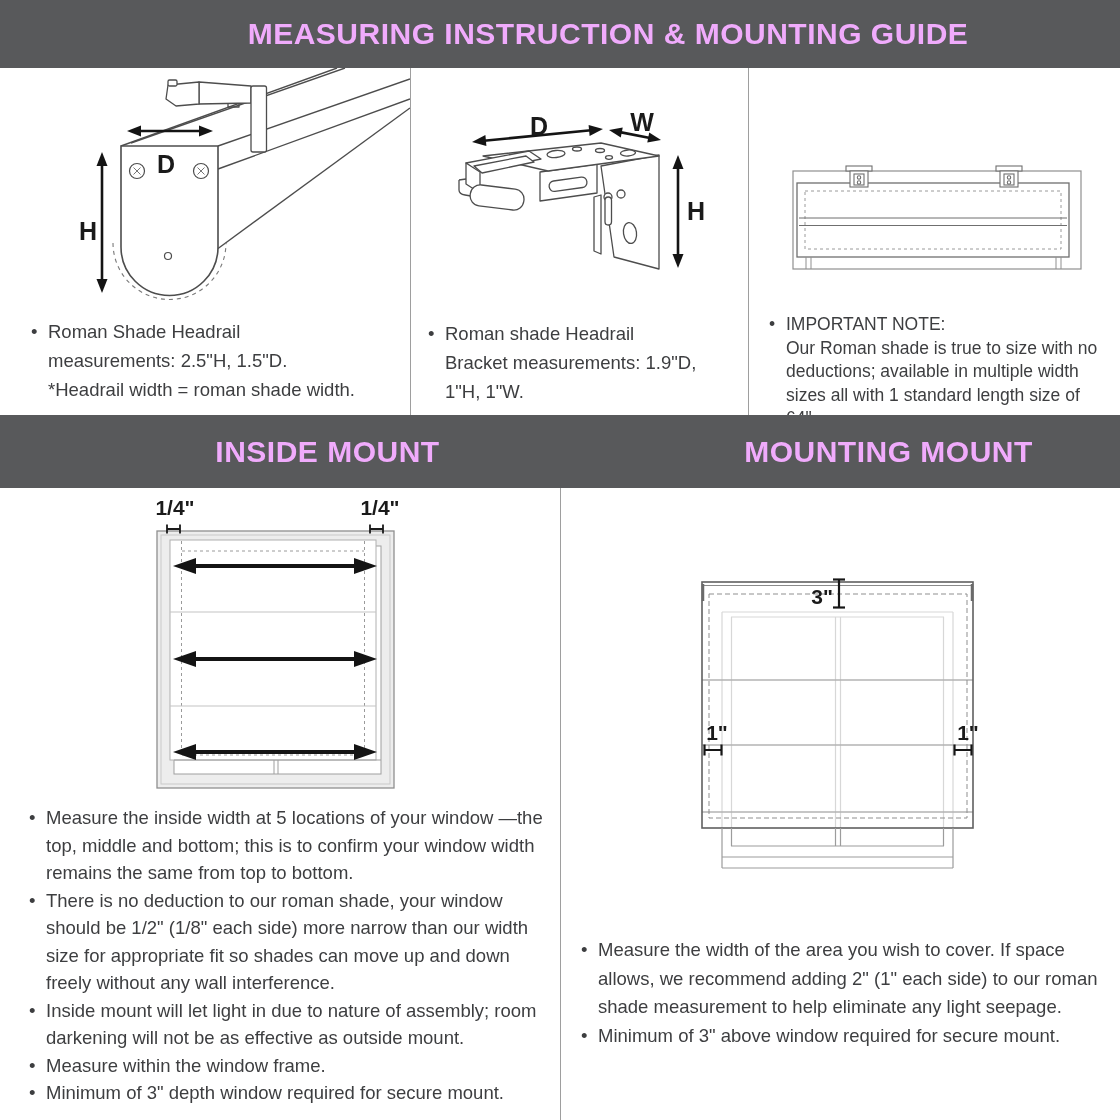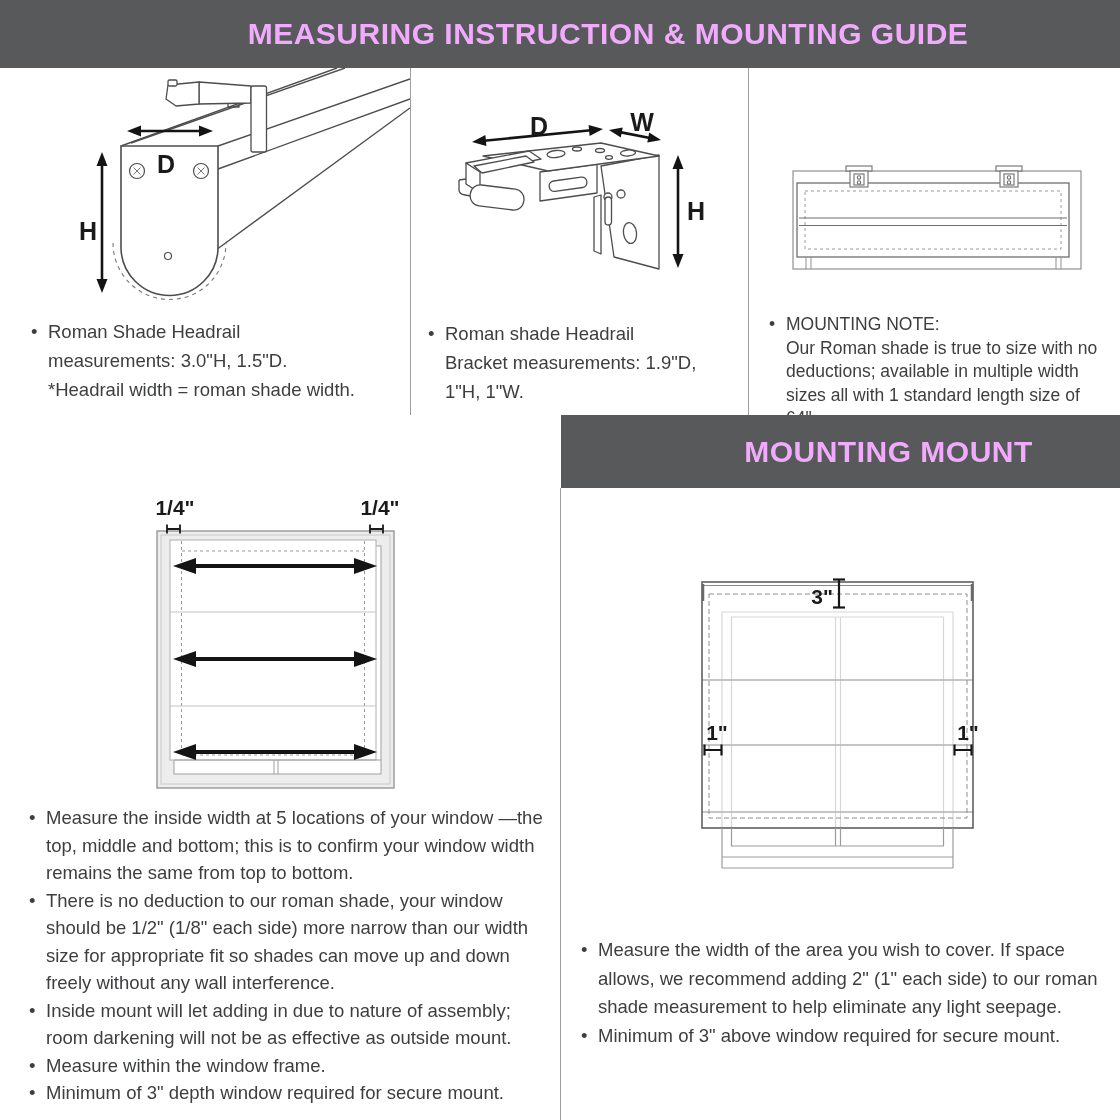--- a/index.html
+++ b/index.html
@@ -150,41 +150,42 @@
       <circle cx="1009" cy="182.5" r="1.7"></circle>
     </g>
     <g stroke="#8f8f8f" stroke-width="1">
       <path d="M806,257 V269 M811,257 V269 M1056,257 V269 M1061,257 V269"></path>
     </g>
   </svg>
 
   <div class="bullets p1text">
     <div class="li">
       <span class="dot">•</span>
-      <span>Roman Shade Headrail measurements: 3.0"H, 1.5"D. *Headrail width = roman shade width.</span>
+      <span>Roman Shade Headrail measurements: 2.5"H, 1.5"D. *Headrail width = roman shade width.</span>
     </div>
   </div>
 
   <div class="bullets p2text">
     <div class="li">
       <span class="dot">•</span>
       <span>Roman shade Headrail Bracket measurements: 1.9"D, 1"H, 1"W.</span>
     </div>
   </div>
 
   <div class="bullets small p3text">
     <div class="li">
       <span class="dot">•</span>
       <span>
-        <span style="display:block;">MOUNTING NOTE:</span>
+        <span style="display:block;">IMPORTANT NOTE:</span>
         <span>Our Roman shade is true to size with no deductions; available in multiple width sizes all with 1 standard length size of 64".</span>
       </span>
     </div>
   </div>
 
+  <div class="banner half left-half">INSIDE MOUNT</div>
   <div class="banner half right-half">MOUNTING MOUNT</div>
 
   <svg class="diagram inside" width="560" height="322" viewBox="0 488 560 322">
     <rect x="157" y="531" width="237" height="257" fill="#ededed" stroke="#8f8f8f" stroke-width="1.3"></rect>
     <rect x="161" y="535" width="229" height="249" fill="none" stroke="#c9c9c9" stroke-width="1"></rect>
     <rect x="174" y="546" width="207" height="228" fill="#ffffff" stroke="#9f9f9f" stroke-width="1"></rect>
     <rect x="170" y="540" width="206" height="220" fill="#ffffff" stroke="#b0b0b0" stroke-width="1"></rect>
     <g stroke="#9a9a9a" stroke-width="1" stroke-dasharray="3,3" fill="none">
       <line x1="181.5" y1="541" x2="181.5" y2="757"></line>
       <line x1="364.5" y1="541" x2="364.5" y2="757"></line>
@@ -263,21 +264,21 @@
     <div class="li">
       <span class="dot">•</span>
       <span>Measure the inside width at 5 locations of your window —the top, middle and bottom; this is to confirm your window width remains the same from top to bottom.</span>
     </div>
     <div class="li">
       <span class="dot">•</span>
       <span>There is no deduction to our roman shade, your window should be 1/2" (1/8" each side) more narrow than our width size for appropriate fit so shades can move up and down freely without any wall interference.</span>
     </div>
     <div class="li">
       <span class="dot">•</span>
-      <span>Inside mount will let adding in due to nature of assembly; room darkening will not be as effective as outside mount.</span>
+      <span>Inside mount will let light in due to nature of assembly; room darkening will not be as effective as outside mount.</span>
     </div>
     <div class="li">
       <span class="dot">•</span>
       <span>Measure within the window frame.</span>
     </div>
     <div class="li">
       <span class="dot">•</span>
       <span>Minimum of 3" depth window required for secure mount.</span>
     </div>
   </div>

